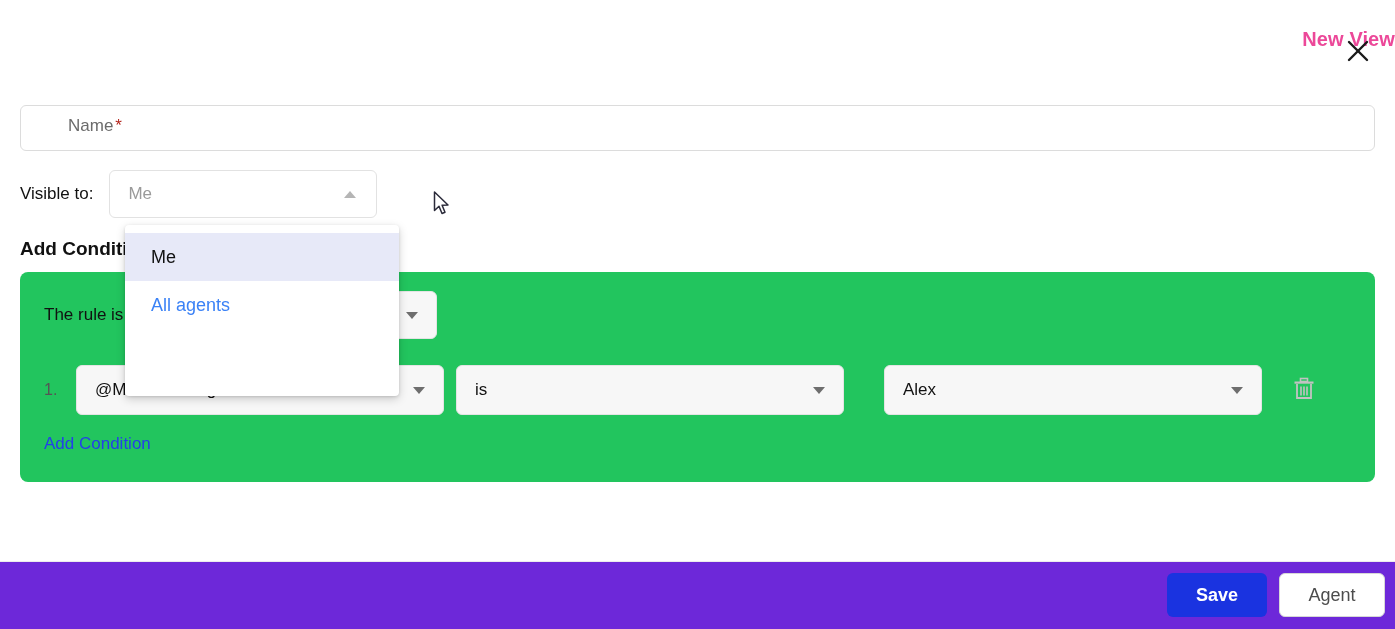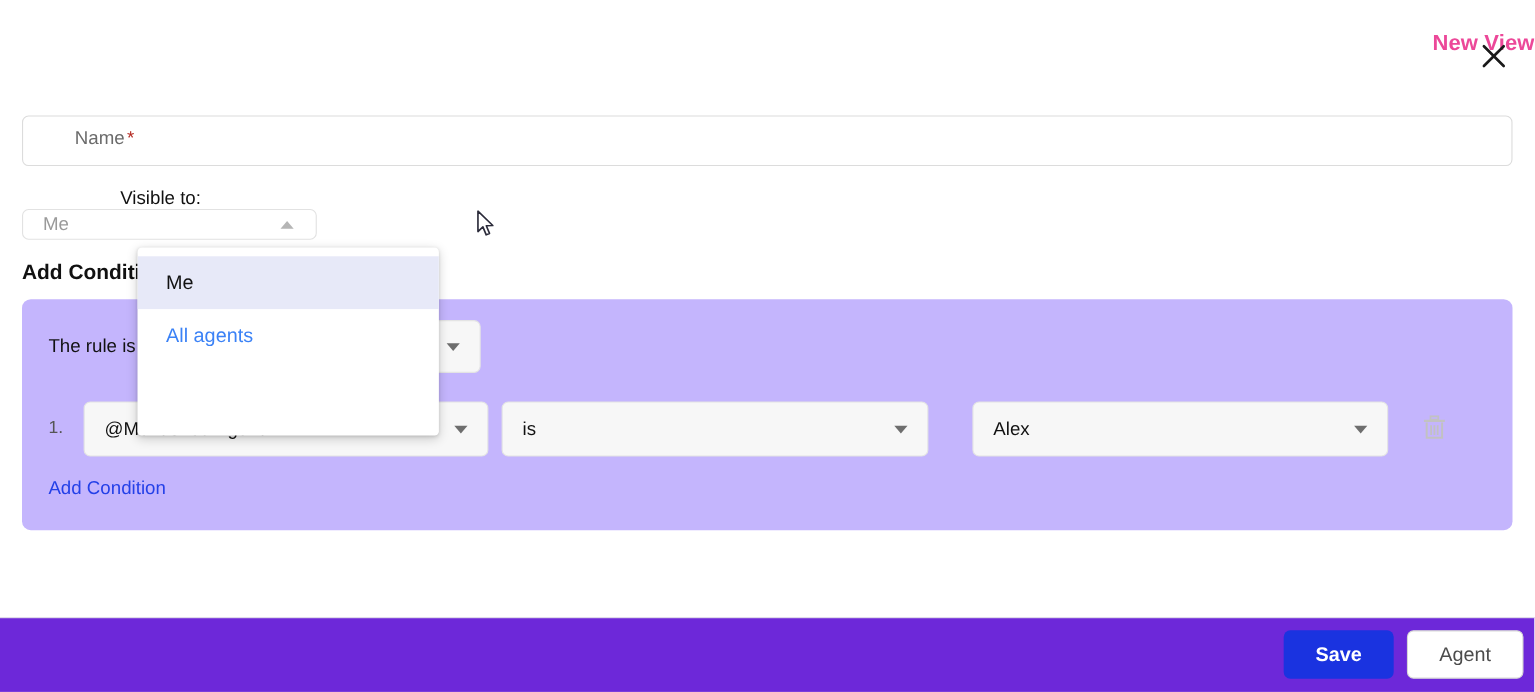--- a/index.html
+++ b/index.html
@@ -84,21 +84,20 @@
   .req-star { color: #b3261e; font-size: 17px; }
 
   
   .visible-row {
     position: absolute;
     left: 20px;
     top: 170px;
     height: 48px;
     display: flex;
     align-items: center;
-    flex-direction: column;
   }
   .visible-label {
     font-size: 17px;
     color: #111111;
     margin-right: 16px;
   }
   .visible-select {
     position: relative;
     width: 268px;
     height: 48px;
@@ -147,21 +146,21 @@
   }
 
   
   .conditions-panel {
     position: absolute;
     left: 20px;
     top: 272px;
     width: 1355px;
     height: 210px;
     box-sizing: border-box;
-    background: #c4b5fd;
+    background: #22c55e;
     border-radius: 8px;
   }
   .rule-row {
     position: absolute;
     left: 24px;
     top: 18px;
     height: 50px;
     display: flex;
     align-items: center;
   }

